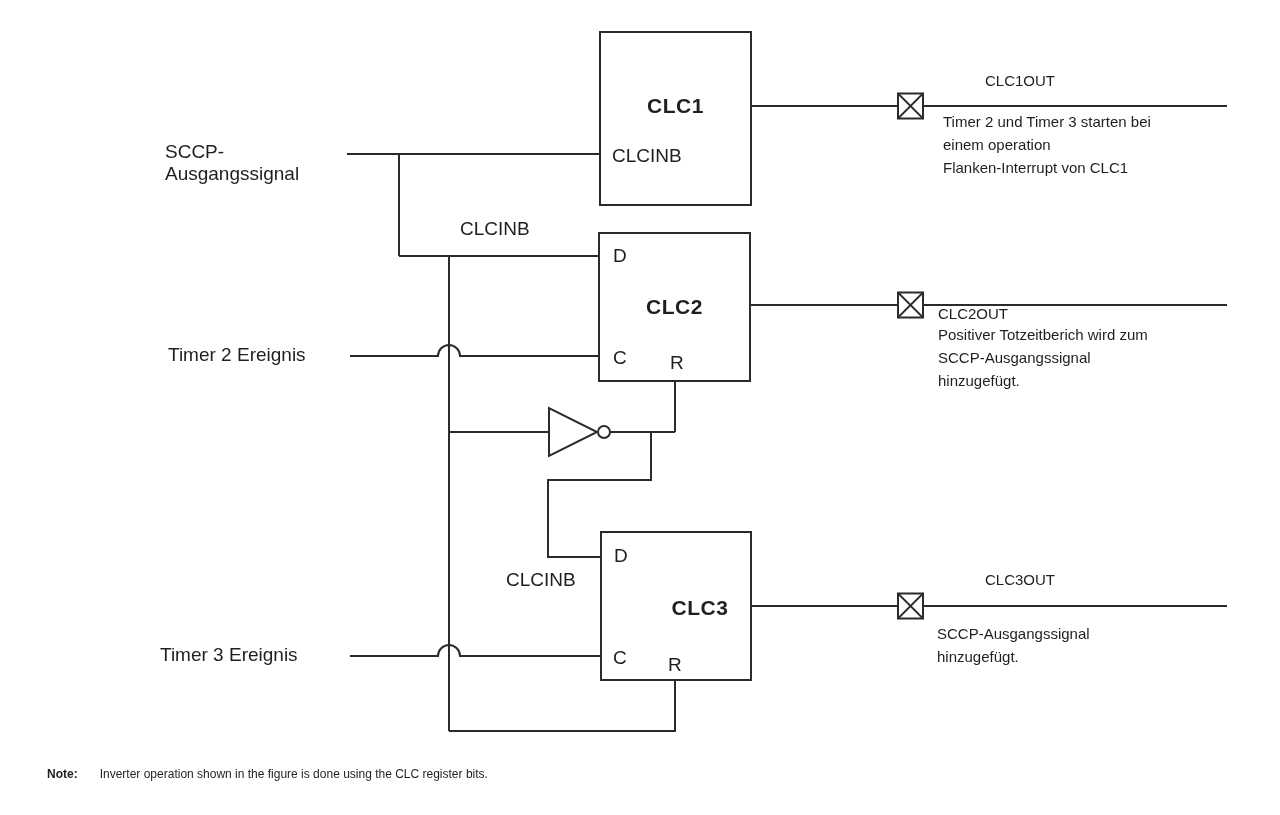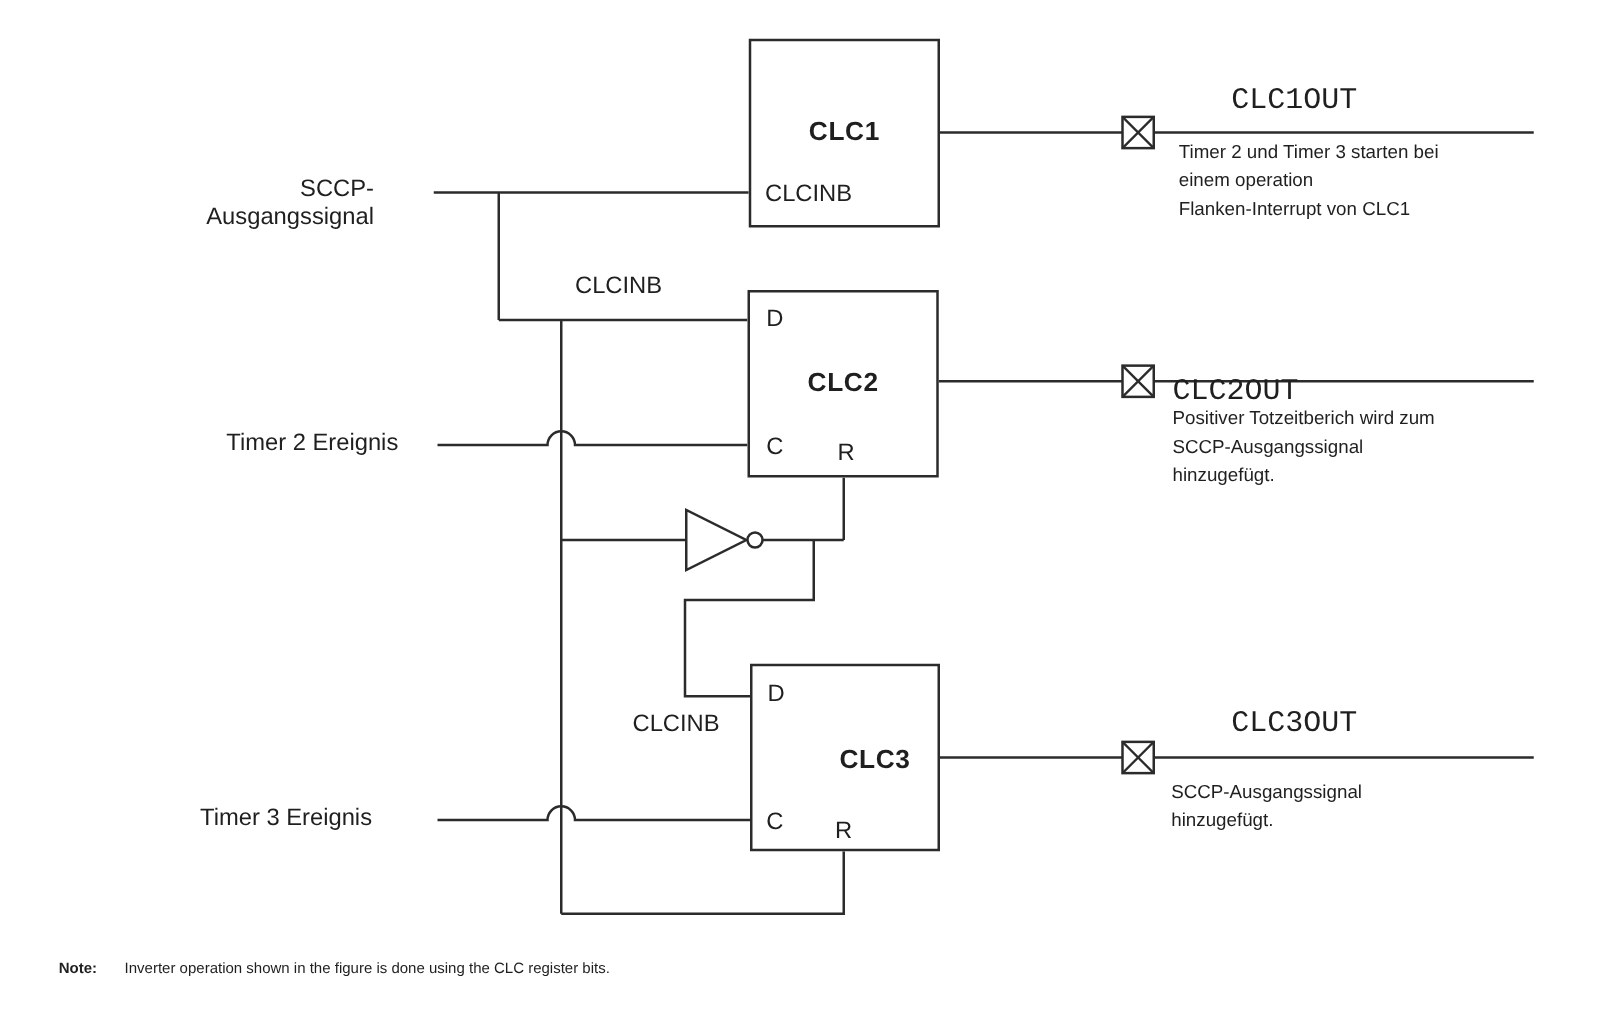--- a/index.html
+++ b/index.html
@@ -8,31 +8,31 @@
     font-family:"Liberation Sans", sans-serif;color:#1f1f1f;overflow:hidden;
   }
   .wires{position:absolute;left:0;top:0;width:1280px;height:815px;}
   .wires path, .wires line{fill:none;stroke:#2b2b2b;stroke-width:2;}
   .wires polygon, .wires circle, .wires rect{fill:#ffffff;stroke:#2b2b2b;stroke-width:2;}
   .wires .xline{stroke-width:1.8;}
 
   .block{
     position:absolute;border:2.5px solid #2b2b2b;background:#ffffff;box-sizing:border-box;
   }
-  .block-clc1{left:599px;top:31px;width:153px;height:151px;}
+  .block-clc1{left:599px;top:31px;width:153px;height:175px;}
   .block-clc2{left:598px;top:232px;width:153px;height:150px;}
   .block-clc3{left:600px;top:531px;width:152px;height:150px;}
   .block-title{
     position:absolute;left:0;top:61px;width:100%;text-align:center;
     font-size:21px;font-weight:bold;letter-spacing:0.5px;
   }
   .pin{position:absolute;font-size:19px;line-height:20px;}
 
   .lbl{position:absolute;font-size:19px;line-height:22px;white-space:nowrap;}
-  .out-lbl{position:absolute;font-size:24px;line-height:22px;white-space:nowrap;font-family:Liberation Mono, monospace;}
+  .out-lbl{position:absolute;font-size:15px;line-height:22px;white-space:nowrap;}
   .desc{position:absolute;font-size:15px;line-height:23px;white-space:nowrap;}
   .desc div{white-space:nowrap;}
 
   .note{
     position:absolute;left:47px;top:761px;font-size:12px;line-height:26px;white-space:nowrap;
   }
   .note .note-label{font-weight:bold;margin-right:22px;}
 </style>
 </head>
 <body>
@@ -74,25 +74,25 @@
 
     <path d="M752 606 H898"></path>
     <g>
       <rect x="898" y="593.5" width="25" height="25"></rect>
       <line class="xline" x1="898" y1="593.5" x2="923" y2="618.5"></line>
       <line class="xline" x1="923" y1="593.5" x2="898" y2="618.5"></line>
     </g>
     <path d="M923 606 H1227"></path>
   </svg>
 
-  <div class="lbl" style="left:165px;top:141px;text-align:right;">
+  <div class="lbl" style="left:165px;top:141px;">
     <div>SCCP-</div>
     <div>Ausgangssignal</div>
   </div>
-  <div class="lbl" style="left:181px;top:344px;">Timer 2 Ereignis</div>
+  <div class="lbl" style="left:168px;top:344px;">Timer 2 Ereignis</div>
   <div class="lbl" style="left:160px;top:644px;text-align:right;">Timer 3 Ereignis</div>
 
   <div class="lbl" style="left:460px;top:218px;">CLCINB</div>
   <div class="lbl" style="left:506px;top:569px;">CLCINB</div>
 
   <div class="block block-clc1">
     <div class="block-title">CLC1</div>
     <div class="pin" style="left:11px;top:113px;">CLCINB</div>
   </div>
 

